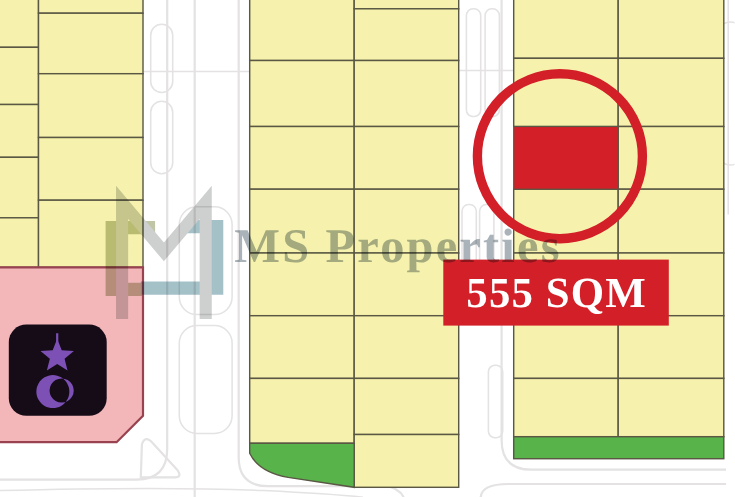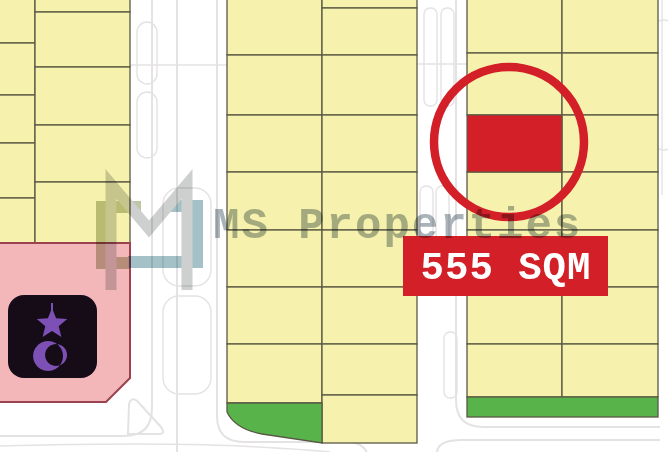--- a/index.html
+++ b/index.html
@@ -1,17 +1,17 @@
 <!DOCTYPE html>
 <html style="--plot-yellow: #f6f2ad; --plot-border: #5a5844; --highlight-red: #d31f28; --label-text: #ffffff; --pink-fill: #f3b7ba; --pink-border: #98434f; --green-fill: #58b44a; --road-line: #e4e2e2; --icon-bg: #150c18; --icon-purple: #7d50b5; --watermark-text: #8d9aa1; --logo-gray: #bdc0bf; --logo-teal: #86acb6; --logo-olive: #a9b287;"><head>
 <meta charset="utf-8">
 <style>
   html,body{margin:0;padding:0;background:#fff;}
   .stage{position:relative;width:668px;height:452px;overflow:hidden;background:#fff;
-         font-family:Liberation Mono, monospace;}
+         font-family:Liberation Serif, serif;}
   svg{display:block;}
   .p{fill:var(--plot-yellow,#f6f2ad);stroke:var(--plot-border,#5a5844);stroke-width:1.3;}
   .greenp{fill:var(--green-fill,#58b44a);stroke:var(--plot-border,#5a5844);stroke-width:1.3;}
   .redf{fill:var(--highlight-red,#d31f28);stroke:var(--plot-border,#5a5844);stroke-width:1.1;}
   .labelbox{fill:var(--highlight-red,#d31f28);}
   .pink{fill:var(--pink-fill,#f3b7ba);stroke:var(--pink-border,#98434f);stroke-width:2;}
   .road{stroke:var(--road-line,#e4e2e2);stroke-width:2;fill:none;}
   .roadf{stroke:var(--road-line,#e4e2e2);stroke-width:1.4;fill:none;}
   .iconbg{fill:var(--icon-bg,#150c18);}
   .purple{fill:var(--icon-purple,#7d50b5);}

